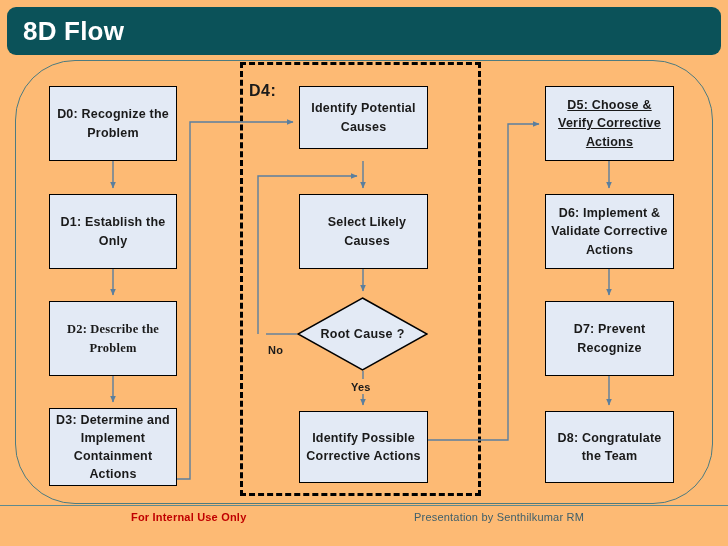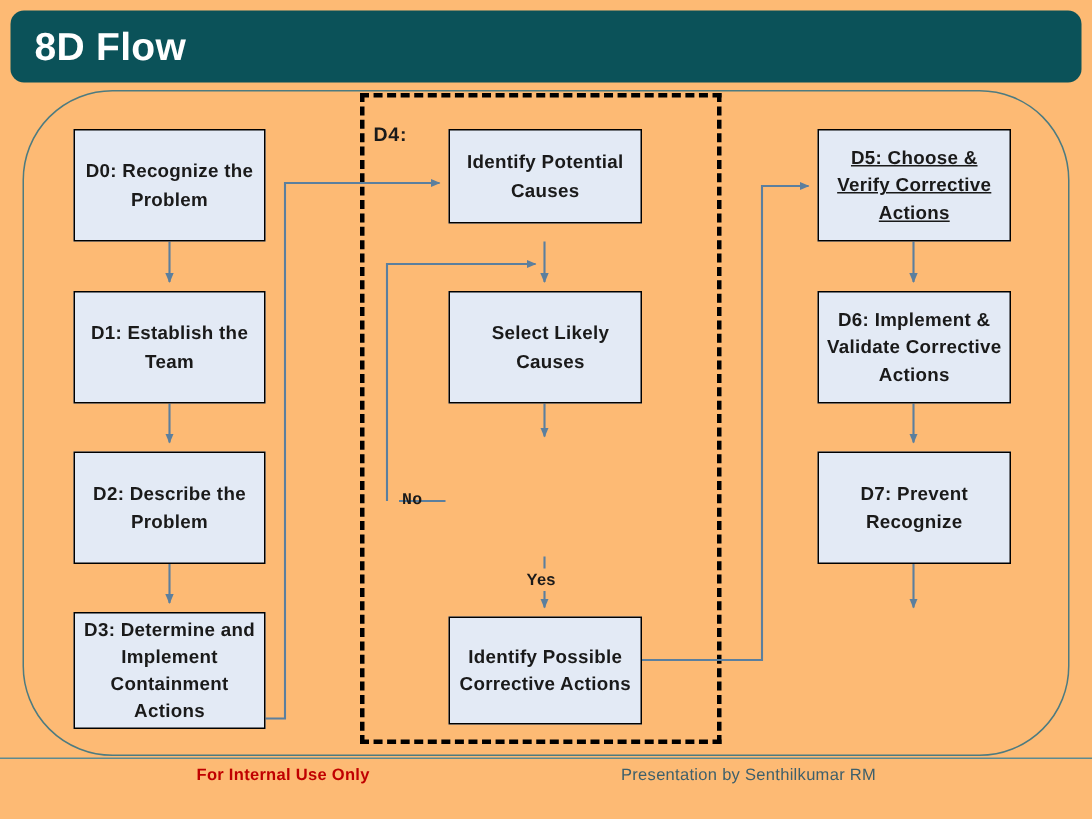--- a/index.html
+++ b/index.html
@@ -61,21 +61,21 @@
     width: 241px;
     height: 434px;
     border: 3px dashed #000000;
     box-sizing: border-box;
     background: transparent;
   }
   #d4-label {
     position: absolute;
     left: 249px;
     top: 82px;
-    font-size: 13px;
+    font-size: 16px;
     font-weight: bold;
     color: #1a1a1a;
     letter-spacing: 0.5px;
   }
 
   
   .pbox {
     position: absolute;
     background: #e3eaf5;
     border: 1.5px solid #000000;
@@ -88,21 +88,21 @@
     font-weight: bold;
     color: #1a1a1a;
     line-height: 1.45;
     padding: 2px 5px;
     letter-spacing: 0.2px;
   }
 
   
   #box-d0 { left: 49px;  top: 86px;  width: 128px; height: 75px; }
   #box-d1 { left: 49px;  top: 194px; width: 128px; height: 75px; }
-  #box-d2 { left: 49px;  top: 301px; width: 128px; height: 75px; }
+  #box-d2 { left: 49px;  top: 301px; width: 128px; height: 75px; font-family: Liberation Serif, serif; }
   #box-d3 { left: 49px;  top: 408px; width: 128px; height: 78px; }
 
   
   #box-ipc  { left: 299px; top: 86px;  width: 129px; height: 63px; }
   #box-slc  { left: 299px; top: 194px; width: 129px; height: 75px; padding-left: 12px; }
   #box-ipca { left: 299px; top: 411px; width: 129px; height: 72px; }
 
   
   #box-d5 { left: 545px; top: 86px;  width: 129px; height: 75px; text-decoration: underline; }
   #box-d6 { left: 545px; top: 194px; width: 129px; height: 75px; }
@@ -144,21 +144,21 @@
   }
 
   
   .edge-label {
     position: absolute;
     font-size: 11px;
     font-weight: bold;
     color: #1a1a1a;
     letter-spacing: 0.2px;
   }
-  #label-no  { left: 268px; top: 328px; font-family: Liberation Mono, monospace; }
+  #label-no  { left: 268px; top: 344px; }
   #label-yes { left: 351px; top: 381px; }
 
   
   #footer-rule {
     position: absolute;
     left: 0px;
     top: 505px;
     width: 728px;
     height: 1px;
     background: #5e8a8f;
@@ -221,34 +221,41 @@
 
       <path d="M428,440 L508,440 L508,124 L539,124" marker-end="url(#arrow)"></path>
 
       <path d="M609,161 L609,188" marker-end="url(#arrow)"></path>
       <path d="M609,269 L609,295" marker-end="url(#arrow)"></path>
       <path d="M609,376 L609,405" marker-end="url(#arrow)"></path>
     </g>
   </svg>
 
   <div class="pbox" id="box-d0">D0: Recognize the Problem</div>
-  <div class="pbox" id="box-d1">D1: Establish the Team</div>
+  <div class="pbox" id="box-d1">D1: Establish the Only</div>
   <div class="pbox" id="box-d2">D2: Describe the Problem</div>
   <div class="pbox" id="box-d3">D3: Determine and Implement Containment Actions</div>
 
   <div class="pbox" id="box-ipc">Identify Potential Causes</div>
   <div class="pbox" id="box-slc">Select Likely Causes</div>
 
+  <div id="diamond-wrap">
+    <svg width="131" height="74" viewBox="0 0 131 74" xmlns="http://www.w3.org/2000/svg">
+      <polygon points="65.5,1 130,37 65.5,73 1,37" fill="#e3eaf5" stroke="#000000" stroke-width="1.5"></polygon>
+    </svg>
+    <div id="diamond-label">Root Cause ?</div>
+  </div>
 
   <div class="pbox" id="box-ipca">Identify Possible Corrective Actions</div>
 
   <div class="edge-label" id="label-no">No</div>
   <div class="edge-label" id="label-yes">Yes</div>
 
   <div class="pbox" id="box-d5">D5: Choose &amp; Verify Corrective Actions</div>
   <div class="pbox" id="box-d6">D6: Implement &amp; Validate Corrective Actions</div>
   <div class="pbox" id="box-d7">D7: Prevent Recognize</div>
+  <div class="pbox" id="box-d8">D8: Congratulate the Team</div>
 
   <div id="footer-rule"></div>
   <div id="footer-left">For Internal Use Only</div>
   <div id="footer-right">Presentation by Senthilkumar RM</div>
 
 </div>
 
 </body></html>

